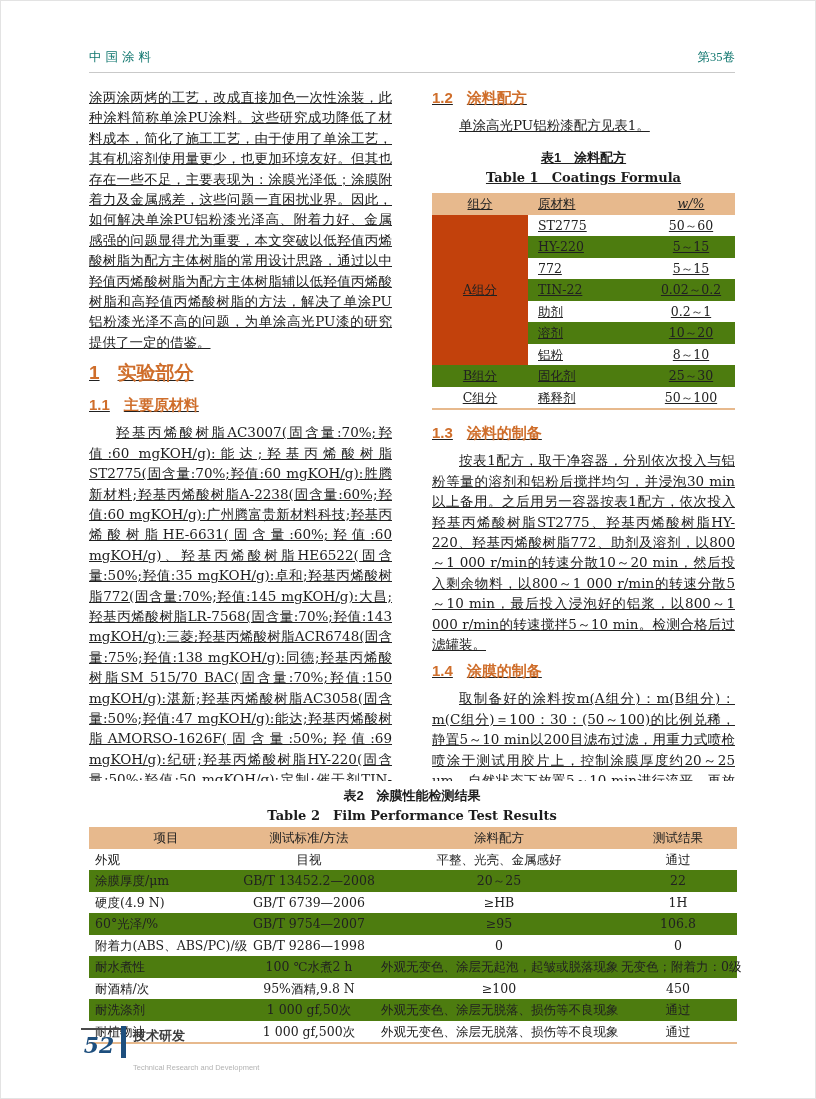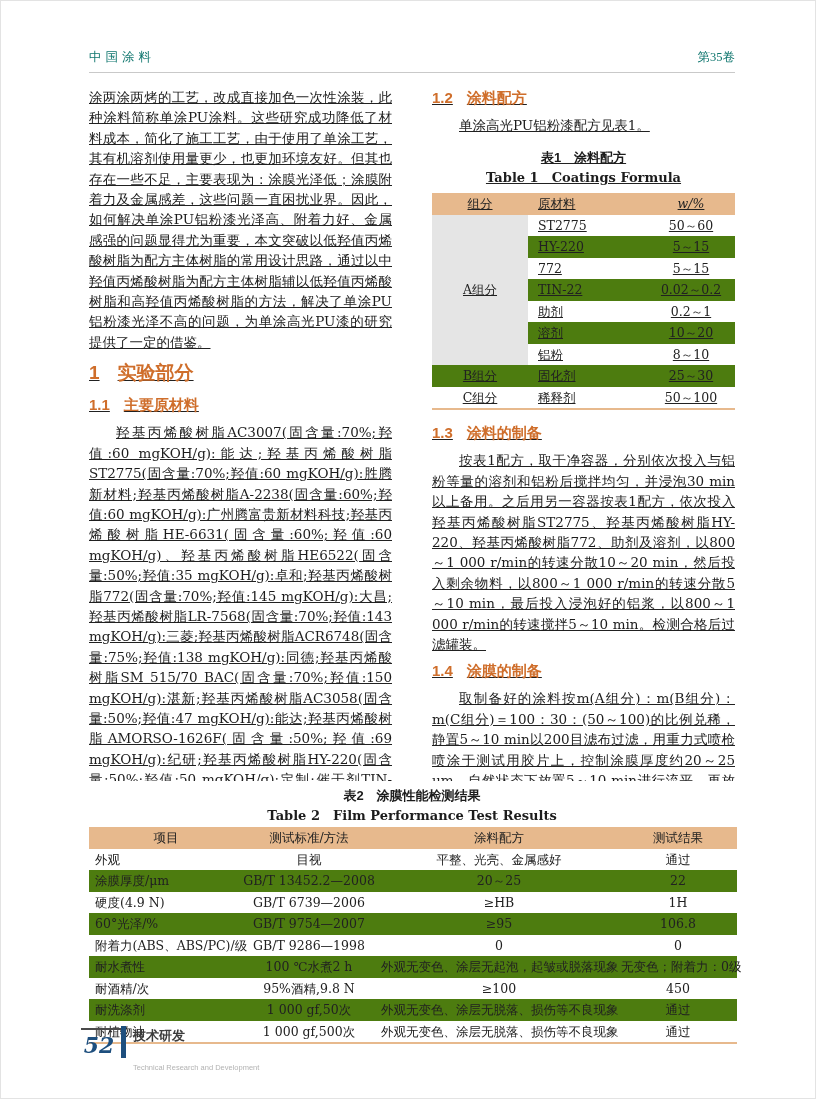--- a/index.html
+++ b/index.html
@@ -43,21 +43,21 @@
   table { border-collapse:collapse; table-layout:fixed; }
   th, td { font-size:12.5px; line-height:19.5px; padding:1px 2px; font-weight:normal; white-space:nowrap; overflow:visible; }
   thead tr { background:#e7b98d; }
   tr.stripe { background:#4d7c0f; }
   .t1 { width:312px; margin-top:6px; border-bottom:2px solid #e7b98d; }
   .t1 th { text-align:center; }
   .t1 .col-comp { width:96px; text-align:center; }
   .t1 .col-mat  { width:110px; text-align:left; padding-left:10px; }
   .t1 .col-w    { width:106px; text-align:center; }
   .t1 th.col-mat { text-align:left; padding-left:10px; }
-  .t1 td.group-cell { background:#e5e5e5; }
+  .t1 td.group-cell { background:#c2410c; }
   .t1 th.ital { font-style:italic; }
   .t2wrap { margin:6px 80px 0 88px; }
   .t2 { width:648px; border-bottom:2px solid #e7b98d; }
   .t2 th { text-align:center; }
   .t2 .c0 { width:150px; text-align:left; padding-left:6px; }
   .t2 .c1 { width:140px; text-align:center; }
   .t2 .c2 { width:240px; text-align:center; }
   .t2 .c3 { width:118px; text-align:center; }
   .t2 th.c0 { text-align:center; }
   

